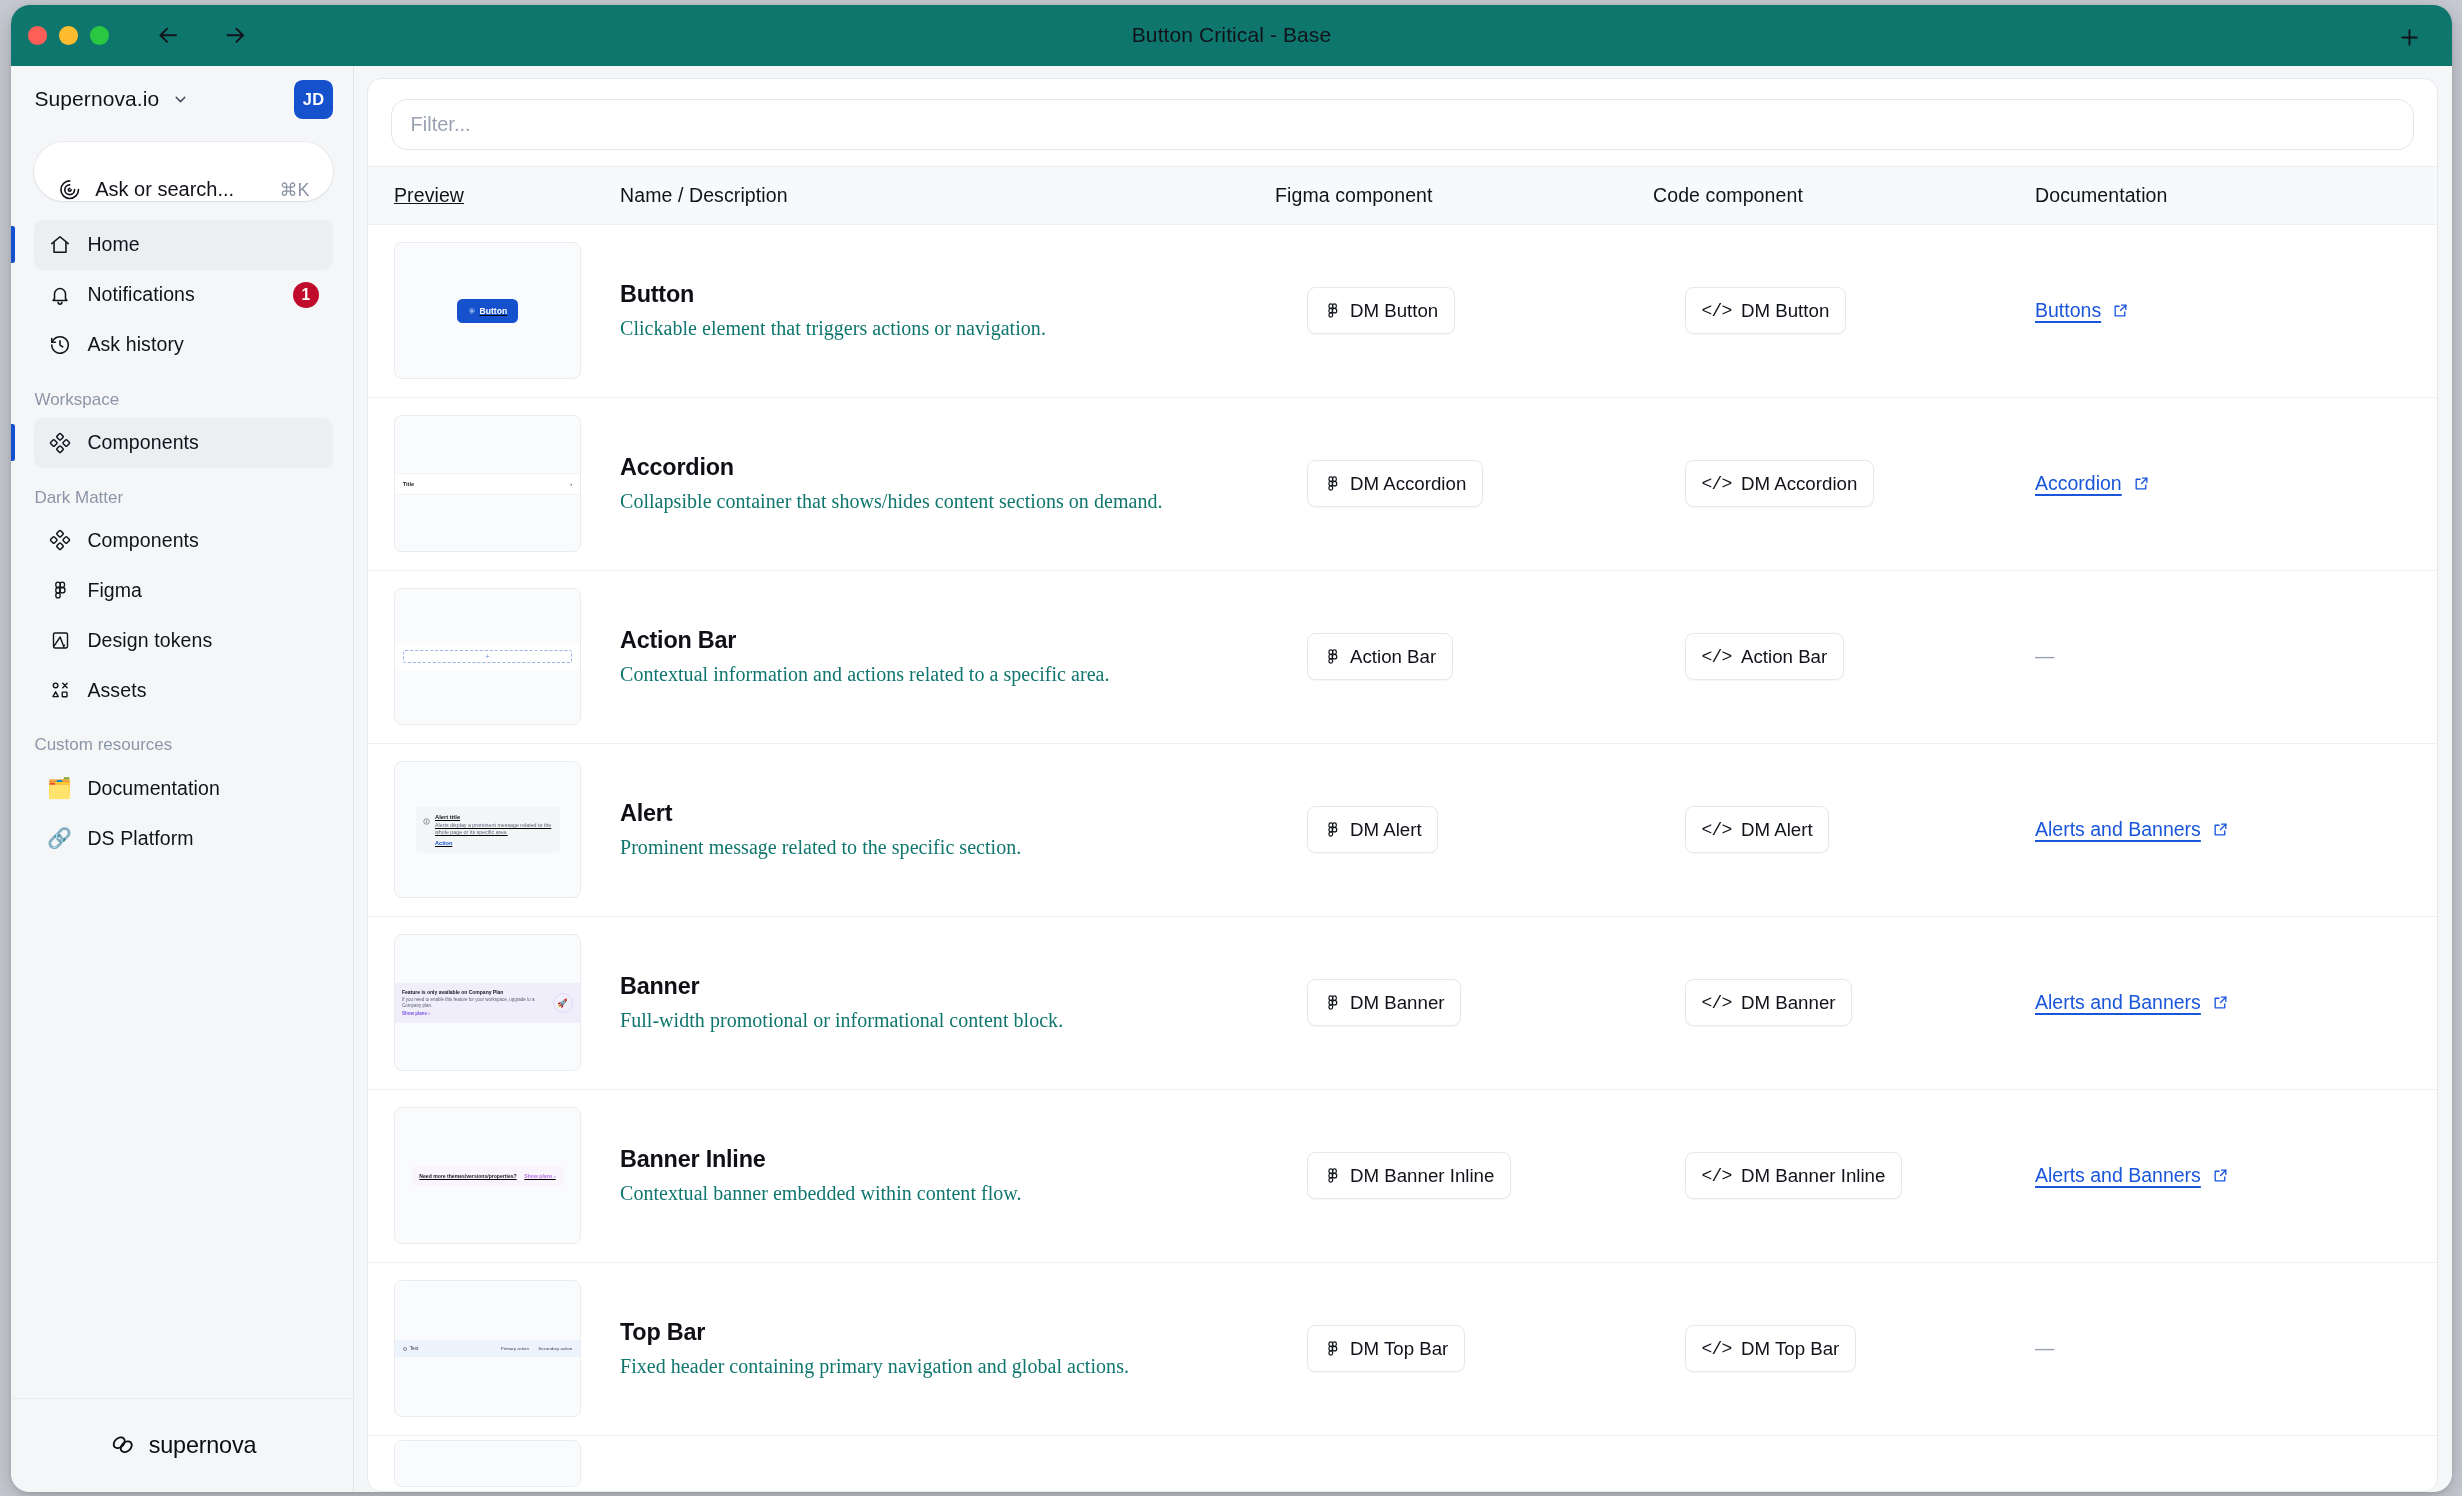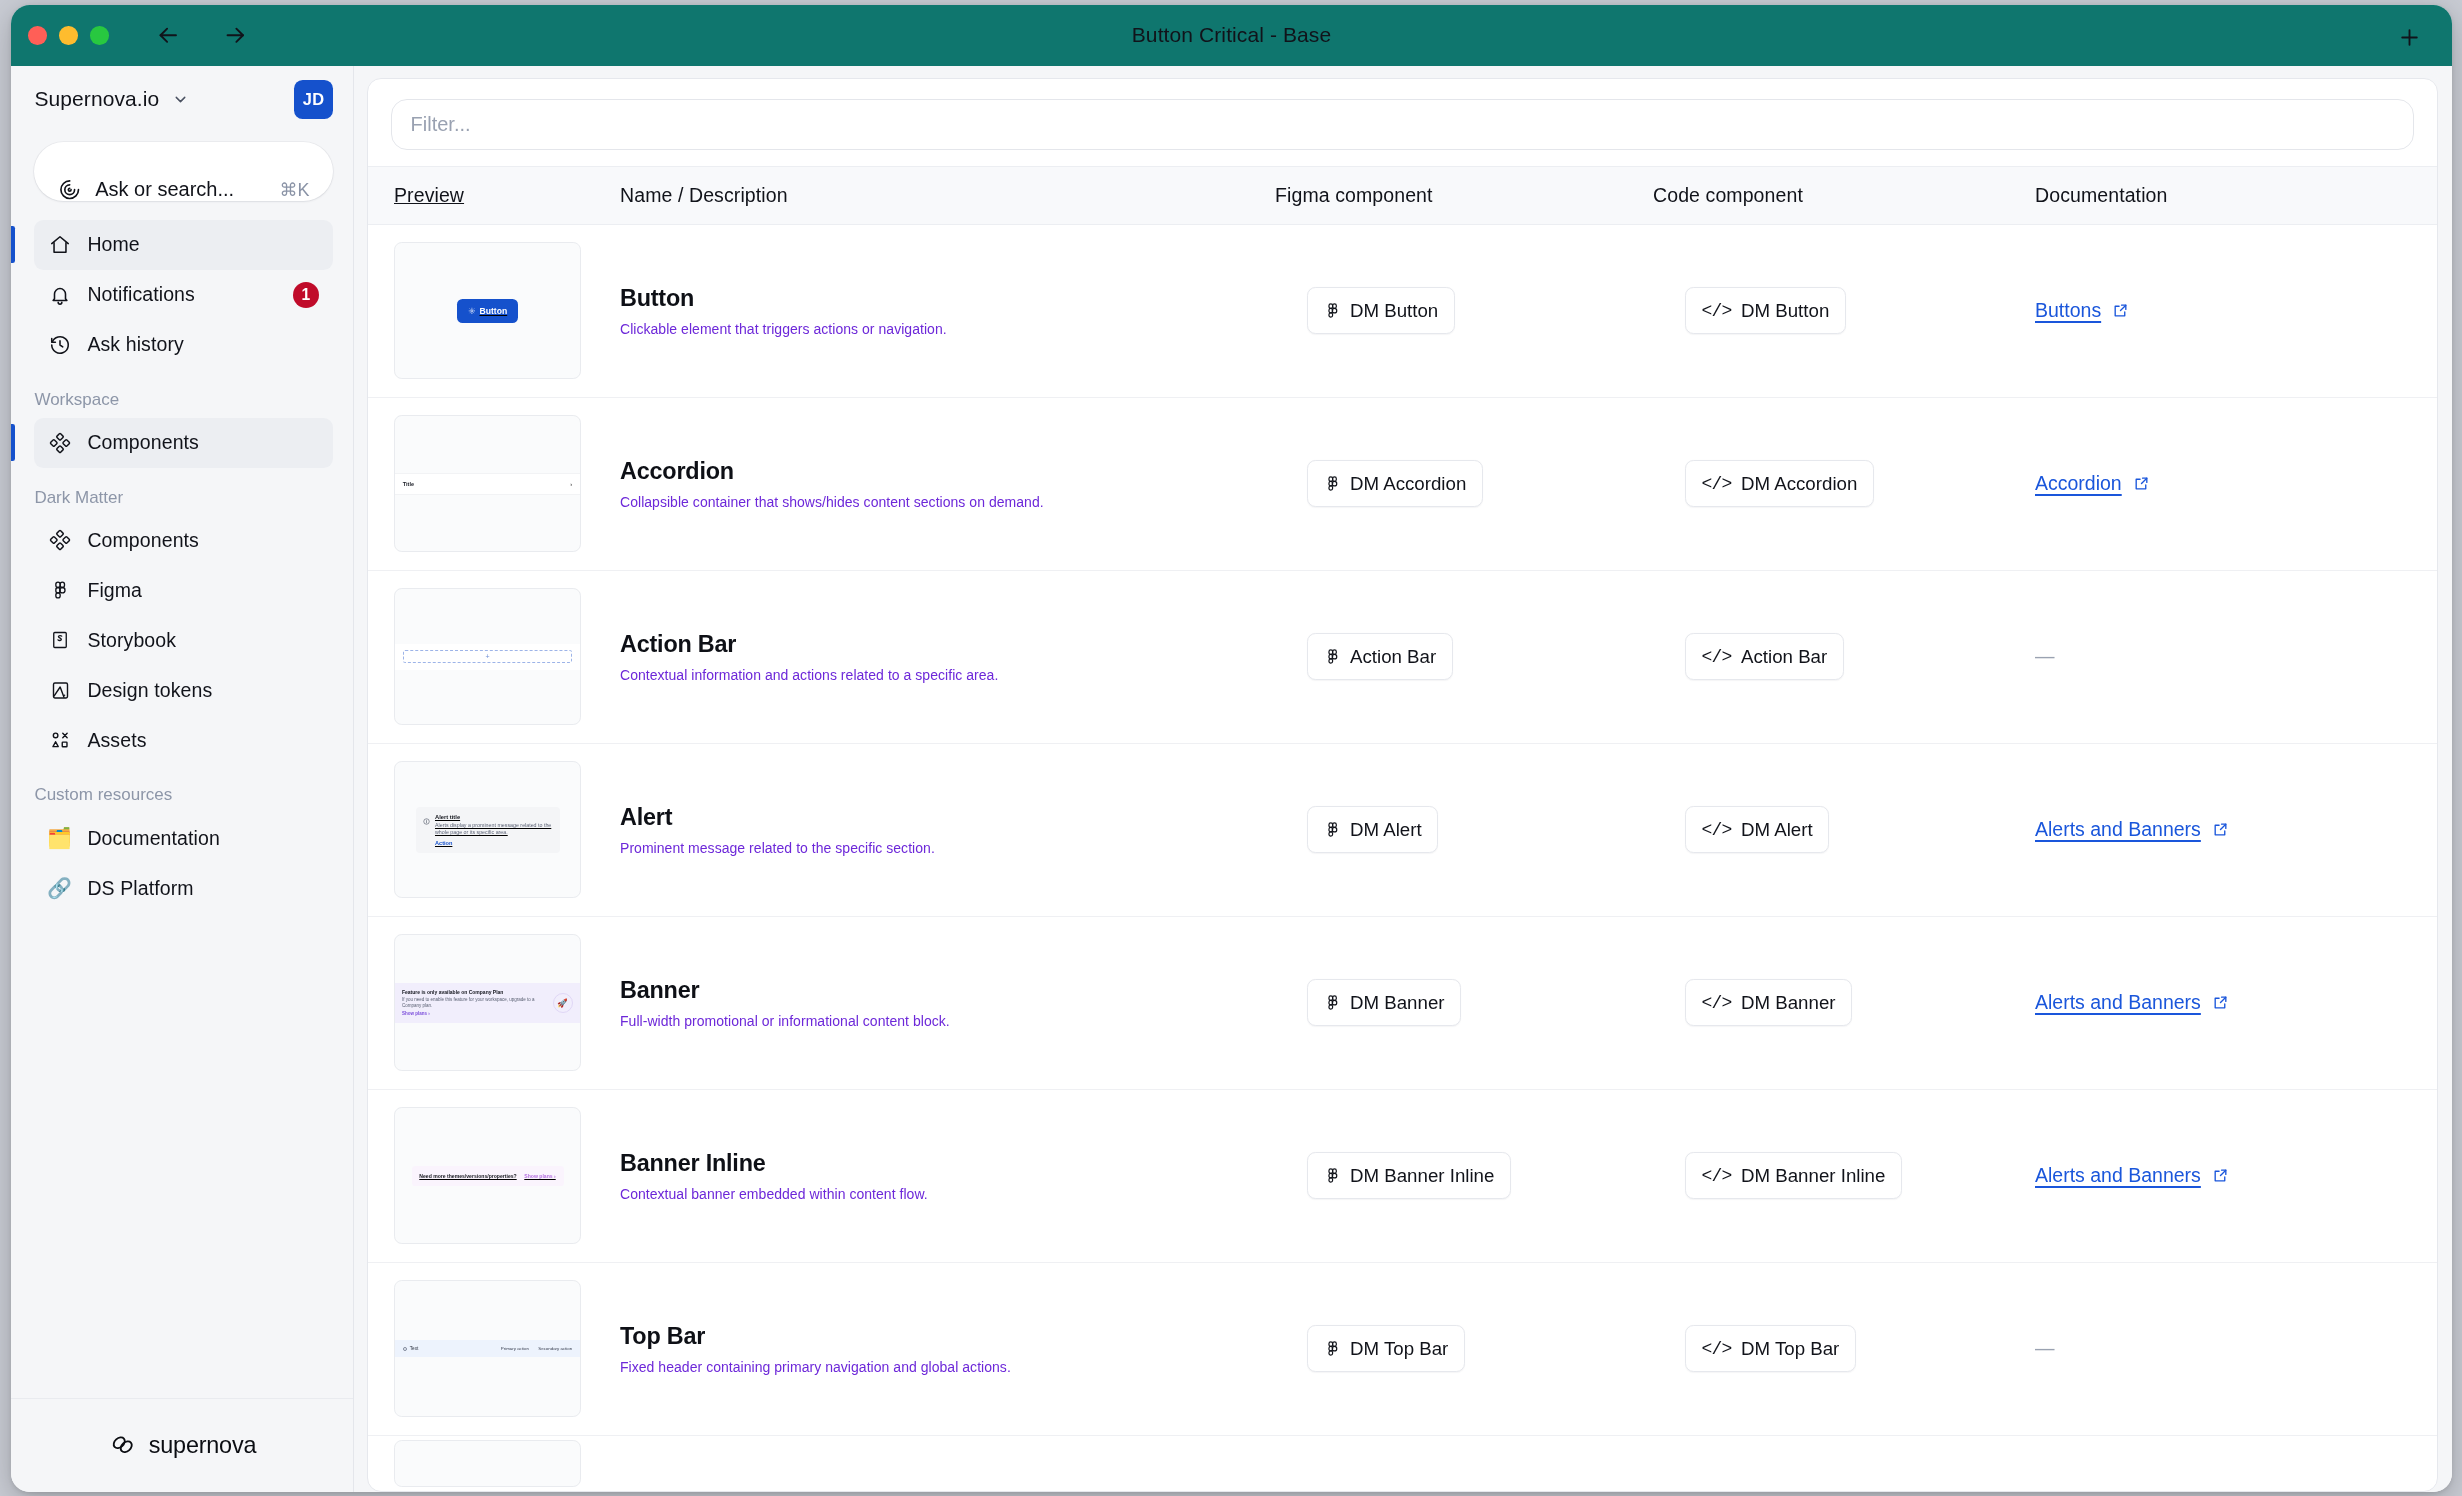--- a/index.html
+++ b/index.html
@@ -324,21 +324,21 @@
   }
 
   
   .namecell { padding-right: 23.4px; }
   .comp-name {
     font-size: 23.4px; color: #0e1016;
     font-weight: bold;
     letter-spacing: -0.2px;
     margin-bottom: 9.4px;
   }
-  .comp-desc { font-size: 14px; color: #6d28d9; letter-spacing: 0.04px; }
+  .comp-desc { font-size: 20px; color: #0f766e; letter-spacing: 0.04px; font-family: Liberation Serif, serif; }
 
   
   .chip {
     display: inline-flex;
     align-items: center;
     gap: 9.4px;
     height: 47px;
     padding: 0 15.6px;
     border: 0.8px solid #e6e8ed;
     border-radius: 8.6px;
@@ -504,29 +504,20 @@
               <rect x="7" y="2.6" width="5.2" height="6.4" rx="2.6"></rect>
               <rect x="12.2" y="2.6" width="5.2" height="6.4" rx="2.6"></rect>
               <rect x="7" y="9" width="5.2" height="6.4" rx="2.6"></rect>
               <rect x="7" y="15.4" width="5.2" height="6" rx="2.6"></rect>
               <circle cx="14.8" cy="12.2" r="3.2"></circle>
             </svg>
           </span>
           <span class="nav-text">Figma</span>
         </div>
 
-        <div class="nav-item">
-          <span class="nav-ico">
-            <svg width="20" height="20" viewBox="0 0 24 24" fill="none" stroke="#11131a" stroke-width="1.6" stroke-linejoin="round">
-              <rect x="4.5" y="3" width="15" height="18" rx="1.2"></rect>
-              <path d="M14 7.4c-.7-.8-3.6-1.2-3.9.6-.25 1.5 3.4 1.5 3.5 3.2.1 1.7-3 1.8-4 .6" stroke-linecap="round"></path>
-            </svg>
-          </span>
-          <span class="nav-text">Storybook</span>
-        </div>
 
         <div class="nav-item">
           <span class="nav-ico">
             <svg width="21" height="21" viewBox="0 0 24 24" fill="none" stroke="#11131a" stroke-width="1.6" stroke-linejoin="round">
               <rect x="4" y="3.5" width="16" height="17" rx="1.6"></rect>
               <path d="M4.4 18.6L11.6 8l4.6 12.4"></path>
               <circle cx="16.6" cy="17.4" r=".9" fill="#11131a" stroke="none"></circle>
             </svg>
           </span>
           <span class="nav-text">Design tokens</span>

